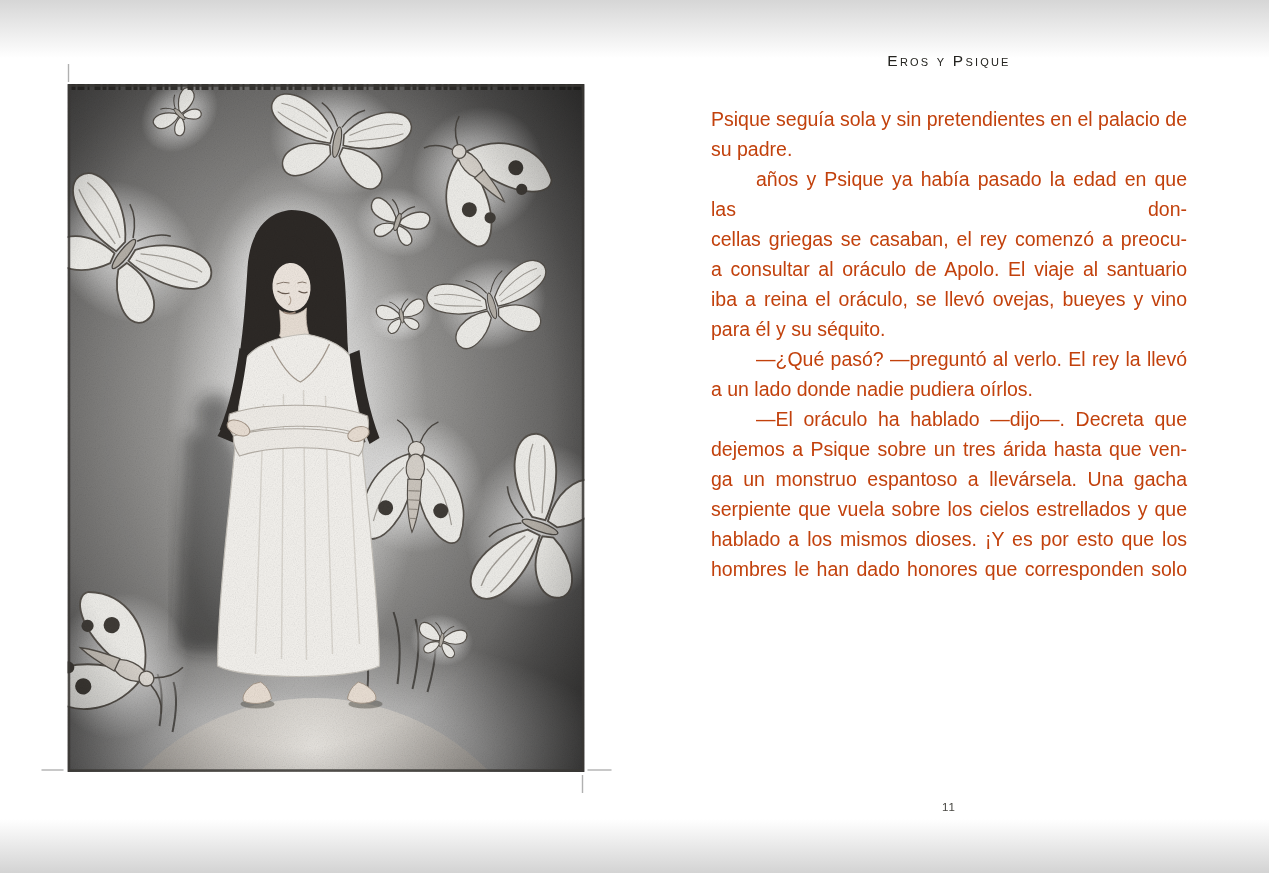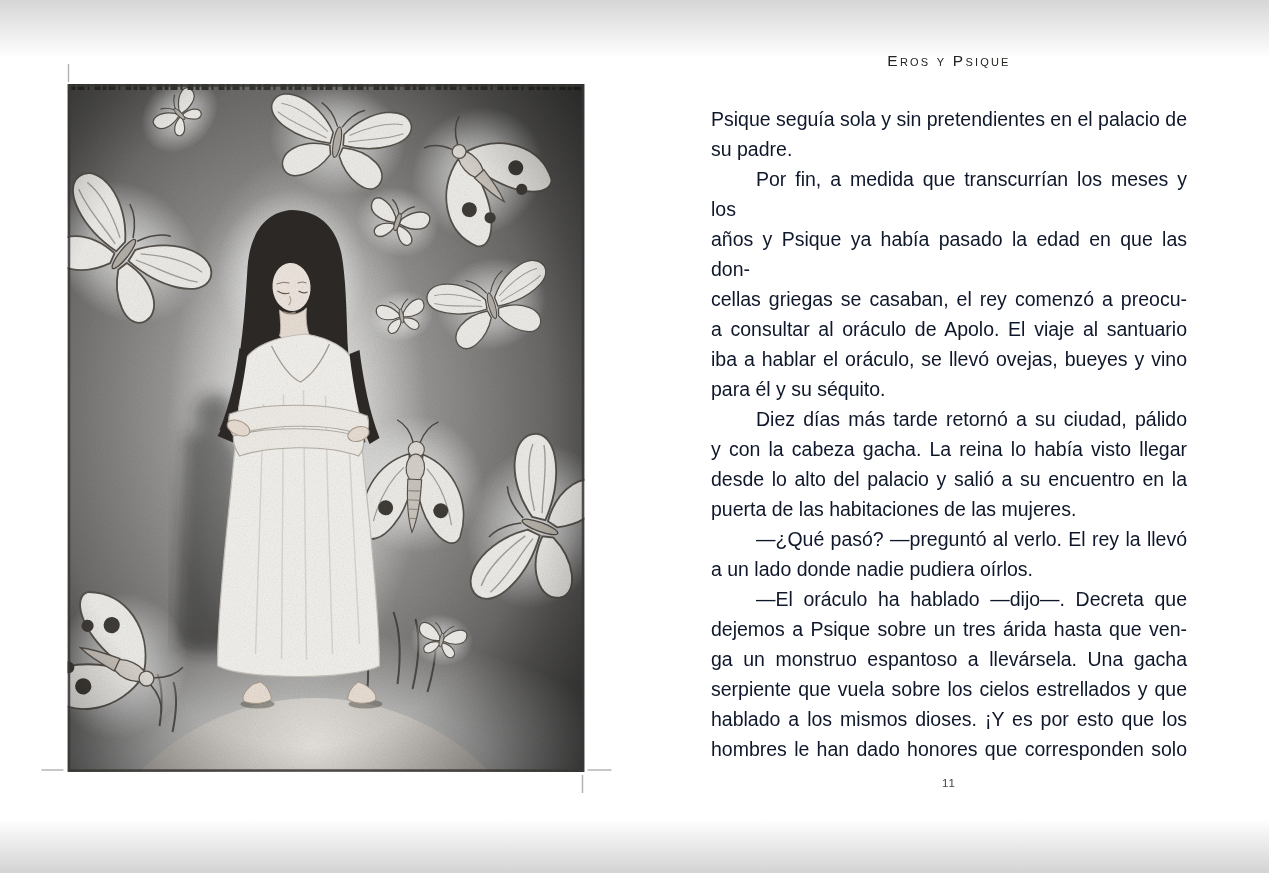--- a/index.html
+++ b/index.html
@@ -16,28 +16,28 @@
   .wing{fill:#eeede9;stroke:#56514b;stroke-width:1.4;}
   .spot{fill:#403c37;}
   .vein{stroke:#948f88;stroke-width:1;fill:none;opacity:.85;}
   .feeler{stroke:#4c4843;stroke-width:1.2;fill:none;}
 
   .right-col{position:absolute;left:711px;top:0;width:476px;height:100%;}
   .running-head{
     position:absolute;top:52px;width:100%;text-align:center;
     font-variant:small-caps;font-size:15.5px;letter-spacing:2.2px;color:#24231f;
   }
-  .body-text{position:absolute;top:104px;width:100%;color:#0f172a;
+  .body-text{position:absolute;top:104px;width:100%;color:#c2410c;
     font-size:19.5px;line-height:30px;}
   .para{margin:0;}
   .line{text-align:justify;text-align-last:justify;}
   .line.last{text-align-last:left;}
   .para.indent .line:first-child{text-indent:45px;}
   .folio{
-    position:absolute;top:777px;width:100%;text-align:center;
+    position:absolute;top:801px;width:100%;text-align:center;
     font-size:11.5px;letter-spacing:1px;color:#474641;
   }
 </style>
 </head>
 <body>
 
 <div class="stage">
   <div class="shade top"></div>
   <div class="shade bottom"></div>
 
@@ -241,32 +241,25 @@
   </svg>
 
   <div class="right-col">
     <div class="running-head">Eros y Psique</div>
     <div class="body-text">
         <div class="para">
           <div class="line">Psique seguía sola y sin pretendientes en el palacio de</div>
           <div class="line last">su padre.</div>
         </div>
         <div class="para indent">
-          <div class="line">Por fin, a medida que transcurrían los meses y los</div>
           <div class="line">años y Psique ya había pasado la edad en que las don-</div>
           <div class="line">cellas griegas se casaban, el rey comenzó a preocu-</div>
           <div class="line">a consultar al oráculo de Apolo. El viaje al santuario</div>
-          <div class="line">iba a hablar el oráculo, se llevó ovejas, bueyes y vino</div>
+          <div class="line">iba a reina el oráculo, se llevó ovejas, bueyes y vino</div>
           <div class="line last">para él y su séquito.</div>
-        </div>
-        <div class="para indent">
-          <div class="line">Diez días más tarde retornó a su ciudad, pálido</div>
-          <div class="line">y con la cabeza gacha. La reina lo había visto llegar</div>
-          <div class="line">desde lo alto del palacio y salió a su encuentro en la</div>
-          <div class="line last">puerta de las habitaciones de las mujeres.</div>
         </div>
         <div class="para indent">
           <div class="line">—¿Qué pasó? —preguntó al verlo. El rey la llevó</div>
           <div class="line last">a un lado donde nadie pudiera oírlos.</div>
         </div>
         <div class="para indent">
           <div class="line">—El oráculo ha hablado —dijo—. Decreta que</div>
           <div class="line">dejemos a Psique sobre un tres árida hasta que ven-</div>
           <div class="line">ga un monstruo espantoso a llevársela. Una gacha</div>
           <div class="line">serpiente que vuela sobre los cielos estrellados y que</div>

